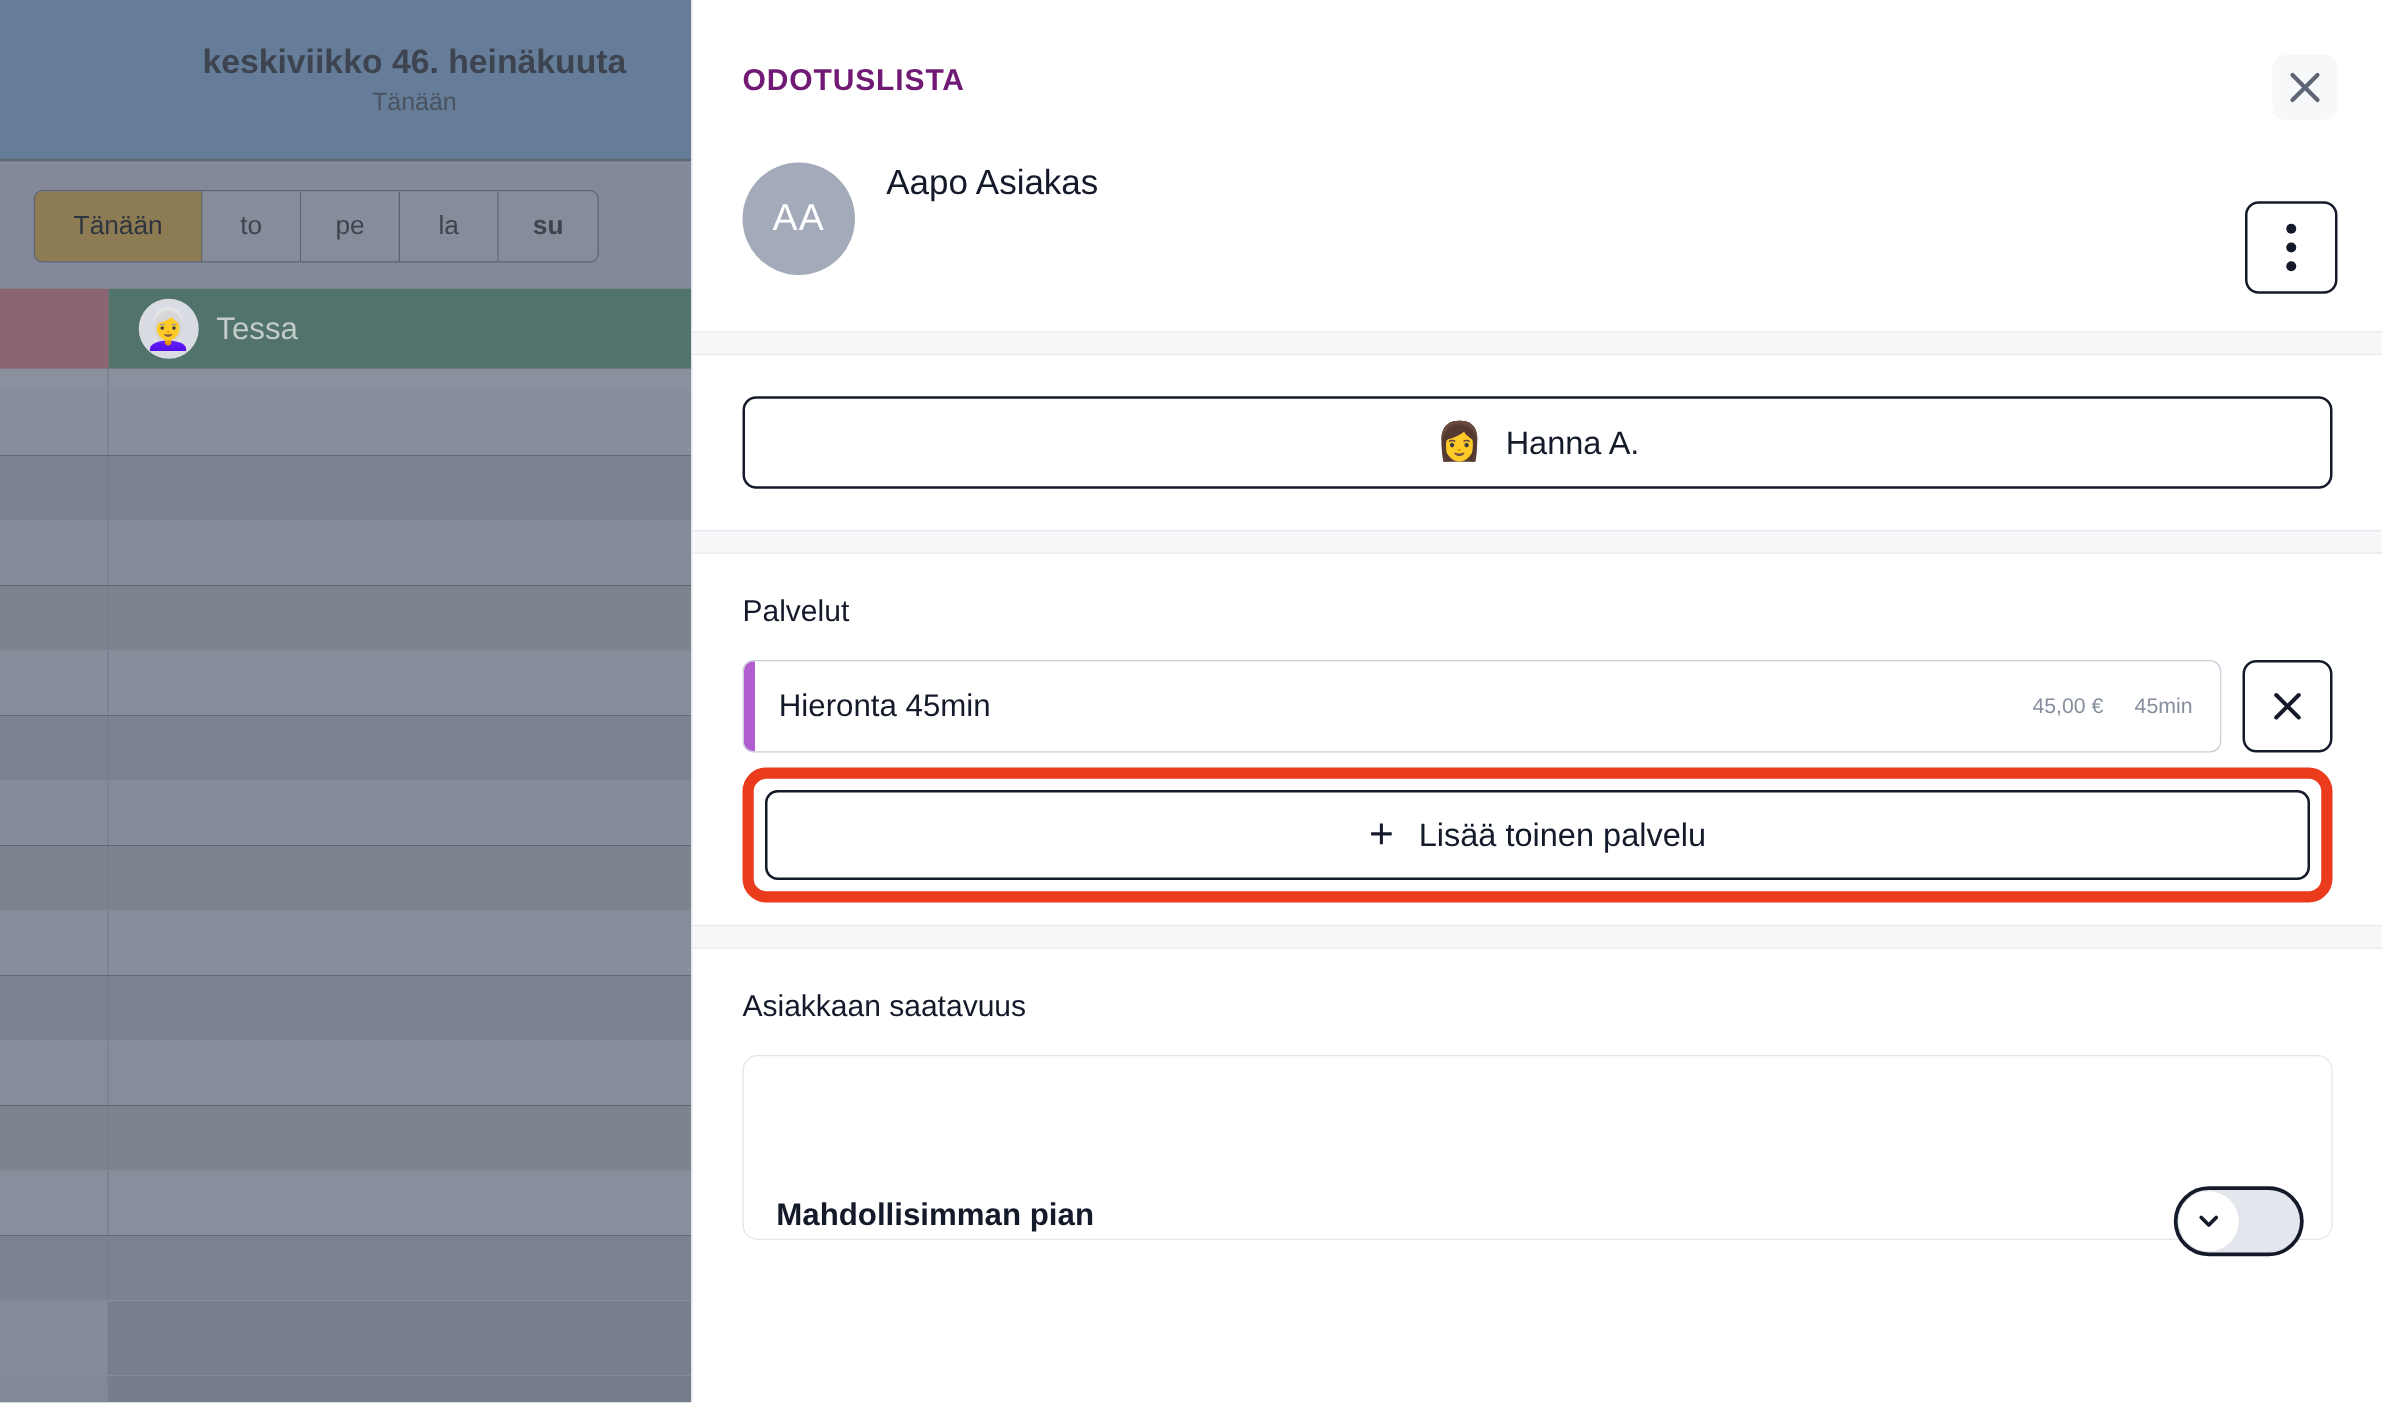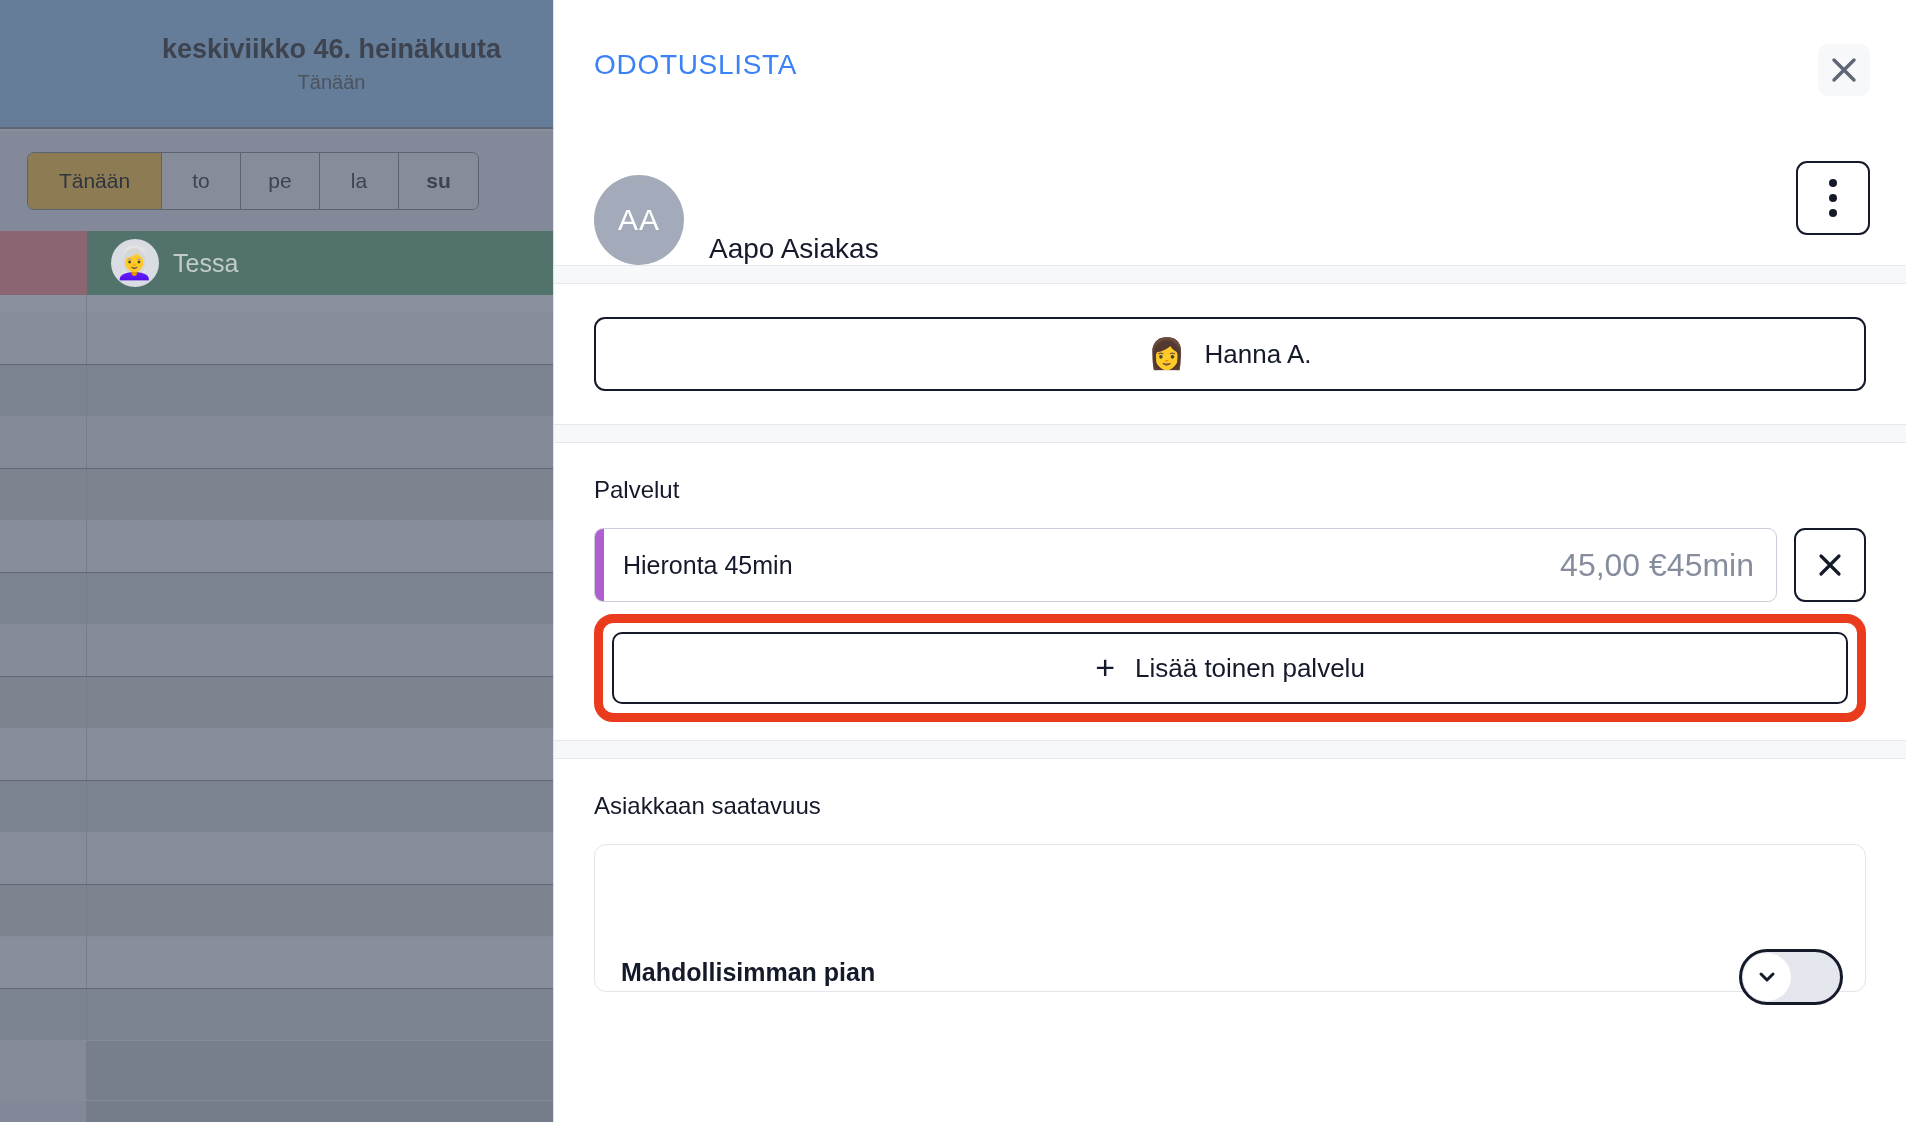--- a/index.html
+++ b/index.html
@@ -130,39 +130,39 @@
     overflow: hidden;
   }
 
   .panel-head {
     position: relative;
     height: 130px;
     display: flex; align-items: center;
     padding: 0 40px 0 40px;
   }
   .panel-title {
-    font-size: 28px;
+    font-size: 24px;
     letter-spacing: 0.7px;
-    color: #3b82f6;
-    font-weight: normal;
+    color: #701a75;
+    font-weight: bold;
   }
   .close-btn {
     position: absolute;
     right: 36px; top: 44px;
     width: 52px; height: 52px;
     border-radius: 10px;
     background: #f7f8fa;
     display: flex; align-items: center; justify-content: center;
     cursor: pointer;
   }
   .close-btn svg { display: block; }
 
   .customer-row {
     height: 135px;
-    display: flex; align-items: flex-end;
+    display: flex; align-items: flex-start;
     padding: 0 40px 0 40px;
     position: relative;
   }
   .cust-avatar {
     width: 90px; height: 90px; border-radius: 50%;
     background: #a3abba;
     color: #ffffff;
     font-size: 30px;
     display: flex; align-items: center; justify-content: center;
     letter-spacing: 1px;
@@ -243,22 +243,22 @@
   }
   .service-name {
     margin-left: 28px;
     font-size: 25px;
     color: #141a2a;
     font-weight: normal;
     text-align: right;
   }
   .service-meta {
     margin-left: auto;
-    display: flex; 
-    font-size: 32px;
+    display: flex; gap: 25px;
+    font-size: 17px;
     color: #868e9e;
   }
   .service-remove {
     width: 72px;
     border: 2px solid #141a2a;
     border-radius: 11px;
     background: #ffffff;
     display: flex; align-items: center; justify-content: center;
     cursor: pointer;
   }

